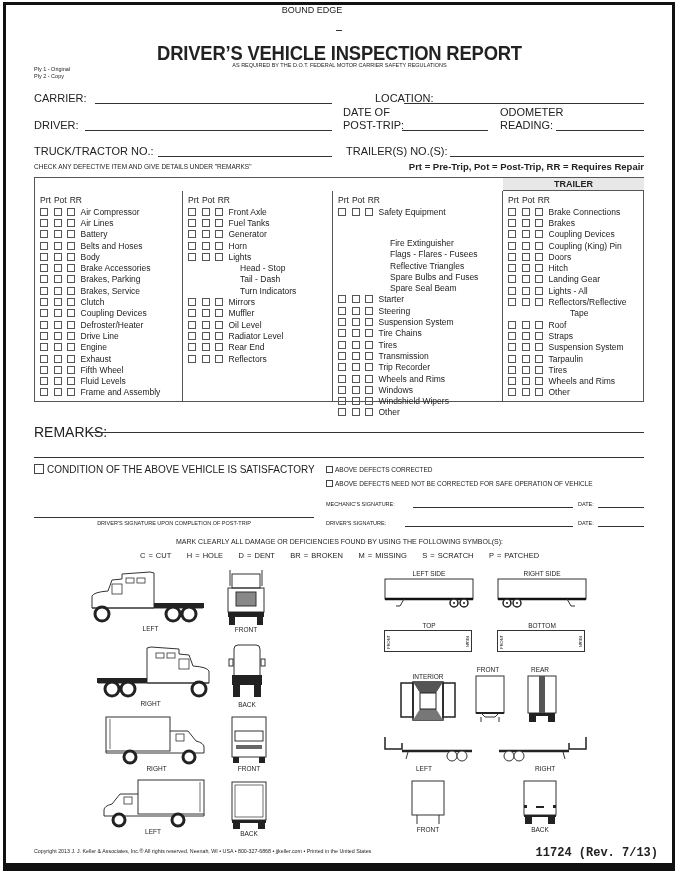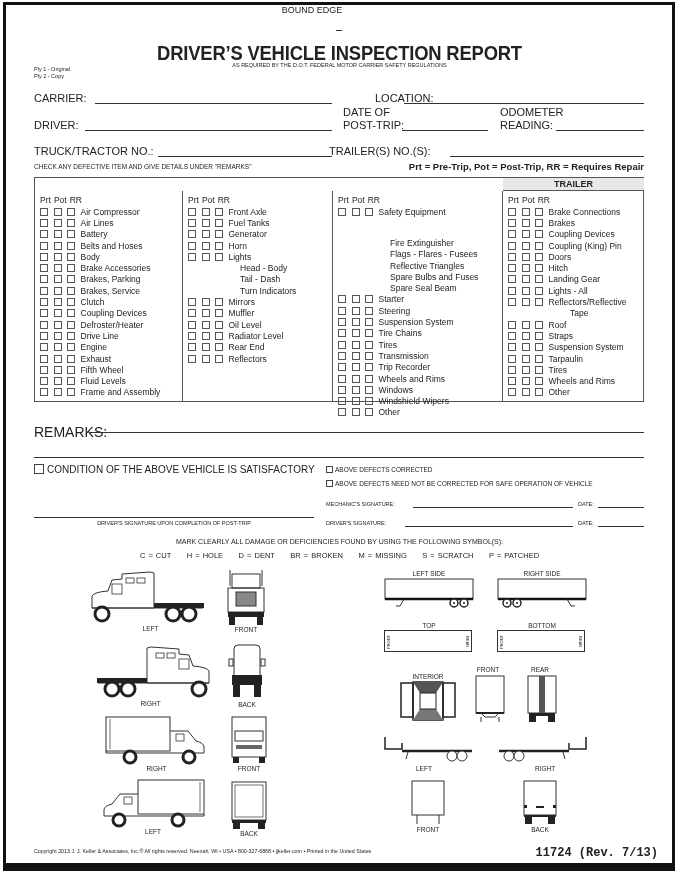--- a/index.html
+++ b/index.html
@@ -54,21 +54,21 @@
 <div class="abs line" style="left:402px;top:130px;width:86px;"></div>
 <div class="abs field-label" style="left:500px;top:106px;">ODOMETER</div>
 <div class="abs field-label" style="left:500px;top:119px;">READING:</div>
 <div class="abs line" style="left:556px;top:130px;width:88px;"></div>
 
 <div class="abs field-label" style="left:34px;top:119px;">DRIVER:</div>
 <div class="abs line" style="left:85px;top:130px;width:247px;"></div>
 
 <div class="abs field-label" style="left:34px;top:145px;">TRUCK/TRACTOR NO.:</div>
 <div class="abs line" style="left:158px;top:156px;width:174px;"></div>
-<div class="abs field-label" style="left:329px;top:145px;">TRAILER(S) NO.(S):</div>
+<div class="abs field-label" style="left:346px;top:145px;">TRAILER(S) NO.(S):</div>
 <div class="abs line" style="left:450px;top:156px;width:194px;"></div>
 
 <div class="abs small" style="left:34px;top:163px;">CHECK ANY DEFECTIVE ITEM AND GIVE DETAILS UNDER "REMARKS"</div>
 <div class="abs legend" style="right:35px;top:161px;">Prt = Pre-Trip, Pot = Post-Trip, RR = Requires Repair</div>
 
 <div class="abs table">
   <div class="thead" style="left:468px;width:141px;">TRAILER</div>
 
   <div class="col" style="left:0;width:148px;">
     <div class="colhdr"><span>Prt</span><span>Pot</span><span>RR</span></div>
@@ -204,21 +204,21 @@
           <span class="cb"></span>
           <span class="cb"></span>
           <span>Horn</span>
         </div>
         <div class="row">
           <span class="cb"></span>
           <span class="cb"></span>
           <span class="cb"></span>
           <span>Lights</span>
         </div>
-        <div class="row" style="padding-left: 52px;">Head - Body</div>
+        <div class="row" style="padding-left: 52px;">Head - Stop</div>
         <div class="row" style="padding-left: 52px;">Tail - Dash</div>
         <div class="row" style="padding-left: 52px;">Turn Indicators</div>
         <div class="row">
           <span class="cb"></span>
           <span class="cb"></span>
           <span class="cb"></span>
           <span>Mirrors</span>
         </div>
         <div class="row">
           <span class="cb"></span>

